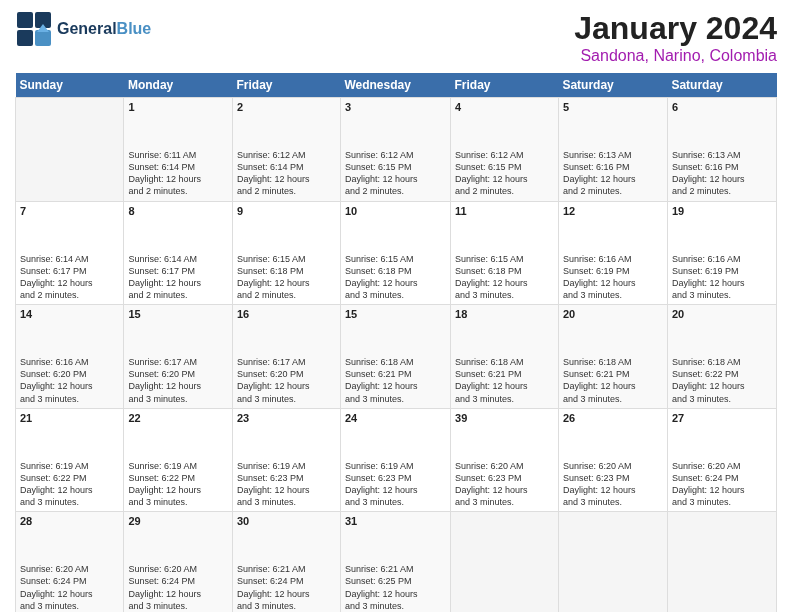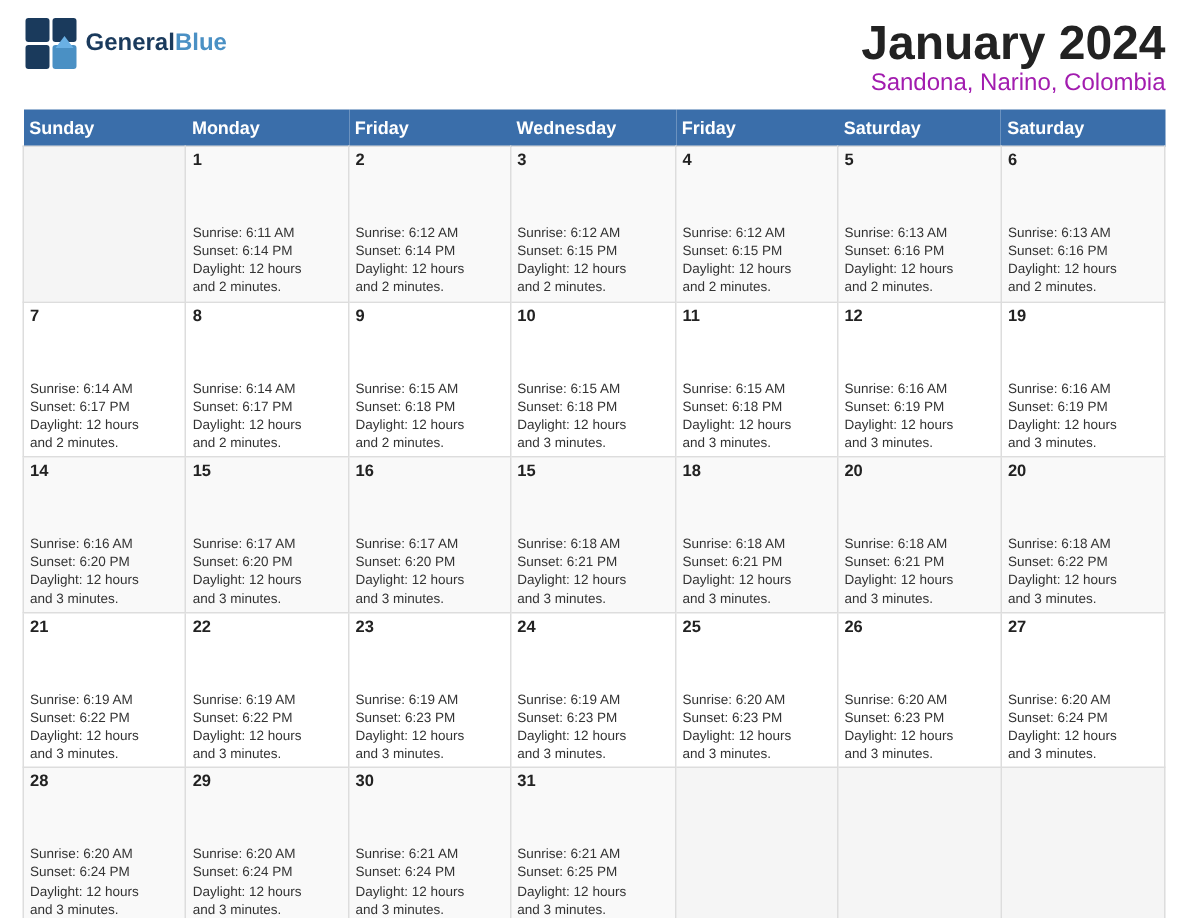--- a/index.html
+++ b/index.html
@@ -294,21 +294,21 @@
 and 3 minutes.</div>
           </td>
           <td>
             <span class="day-num">24</span>
             <div class="day-info" style="white-space: pre-line;">Sunrise: 6:19 AM
 Sunset: 6:23 PM
 Daylight: 12 hours
 and 3 minutes.</div>
           </td>
           <td>
-            <span class="day-num">25</span>
+            <span class="day-num">39</span>
             <div class="day-info" style="white-space: pre-line;">Sunrise: 6:20 AM
 Sunset: 6:23 PM
 Daylight: 12 hours
 and 3 minutes.</div>
           </td>
           <td>
             <span class="day-num">26</span>
             <div class="day-info" style="white-space: pre-line;">Sunrise: 6:20 AM
 Sunset: 6:23 PM
 Daylight: 12 hours

